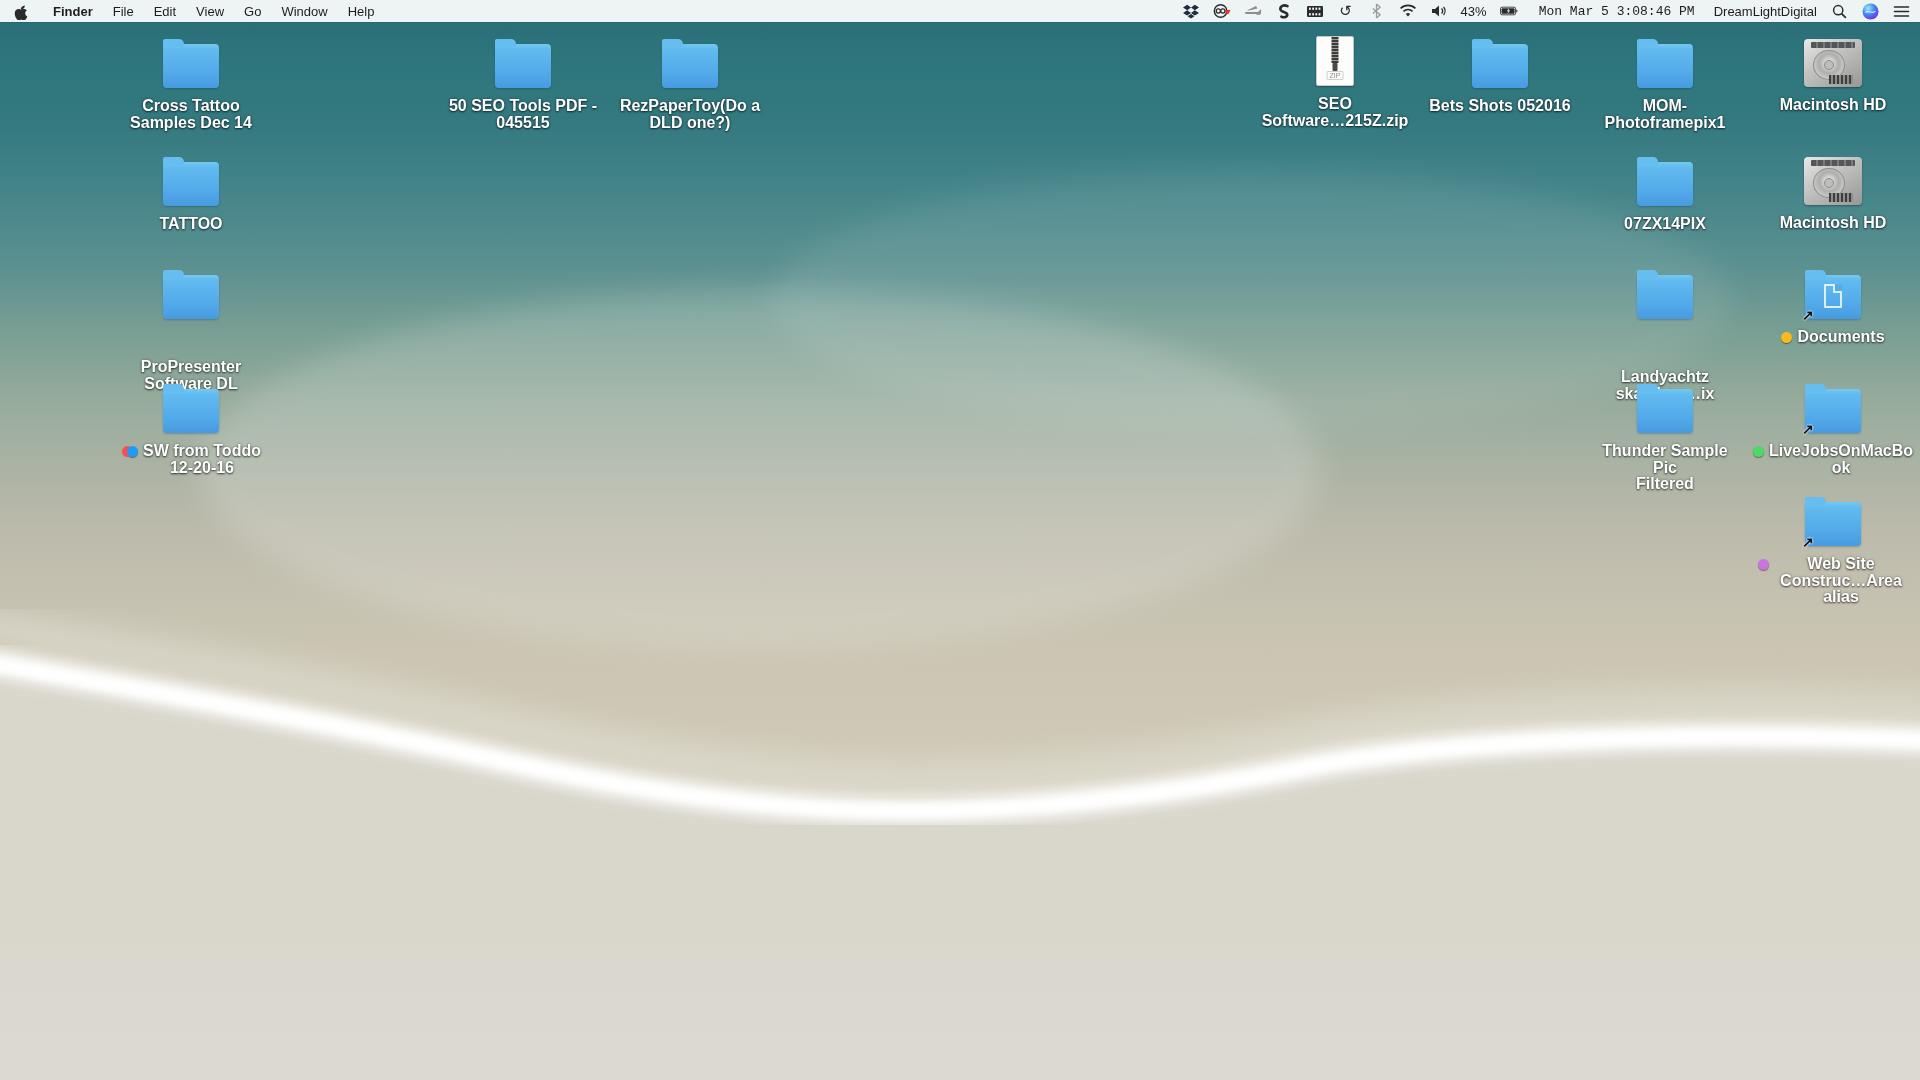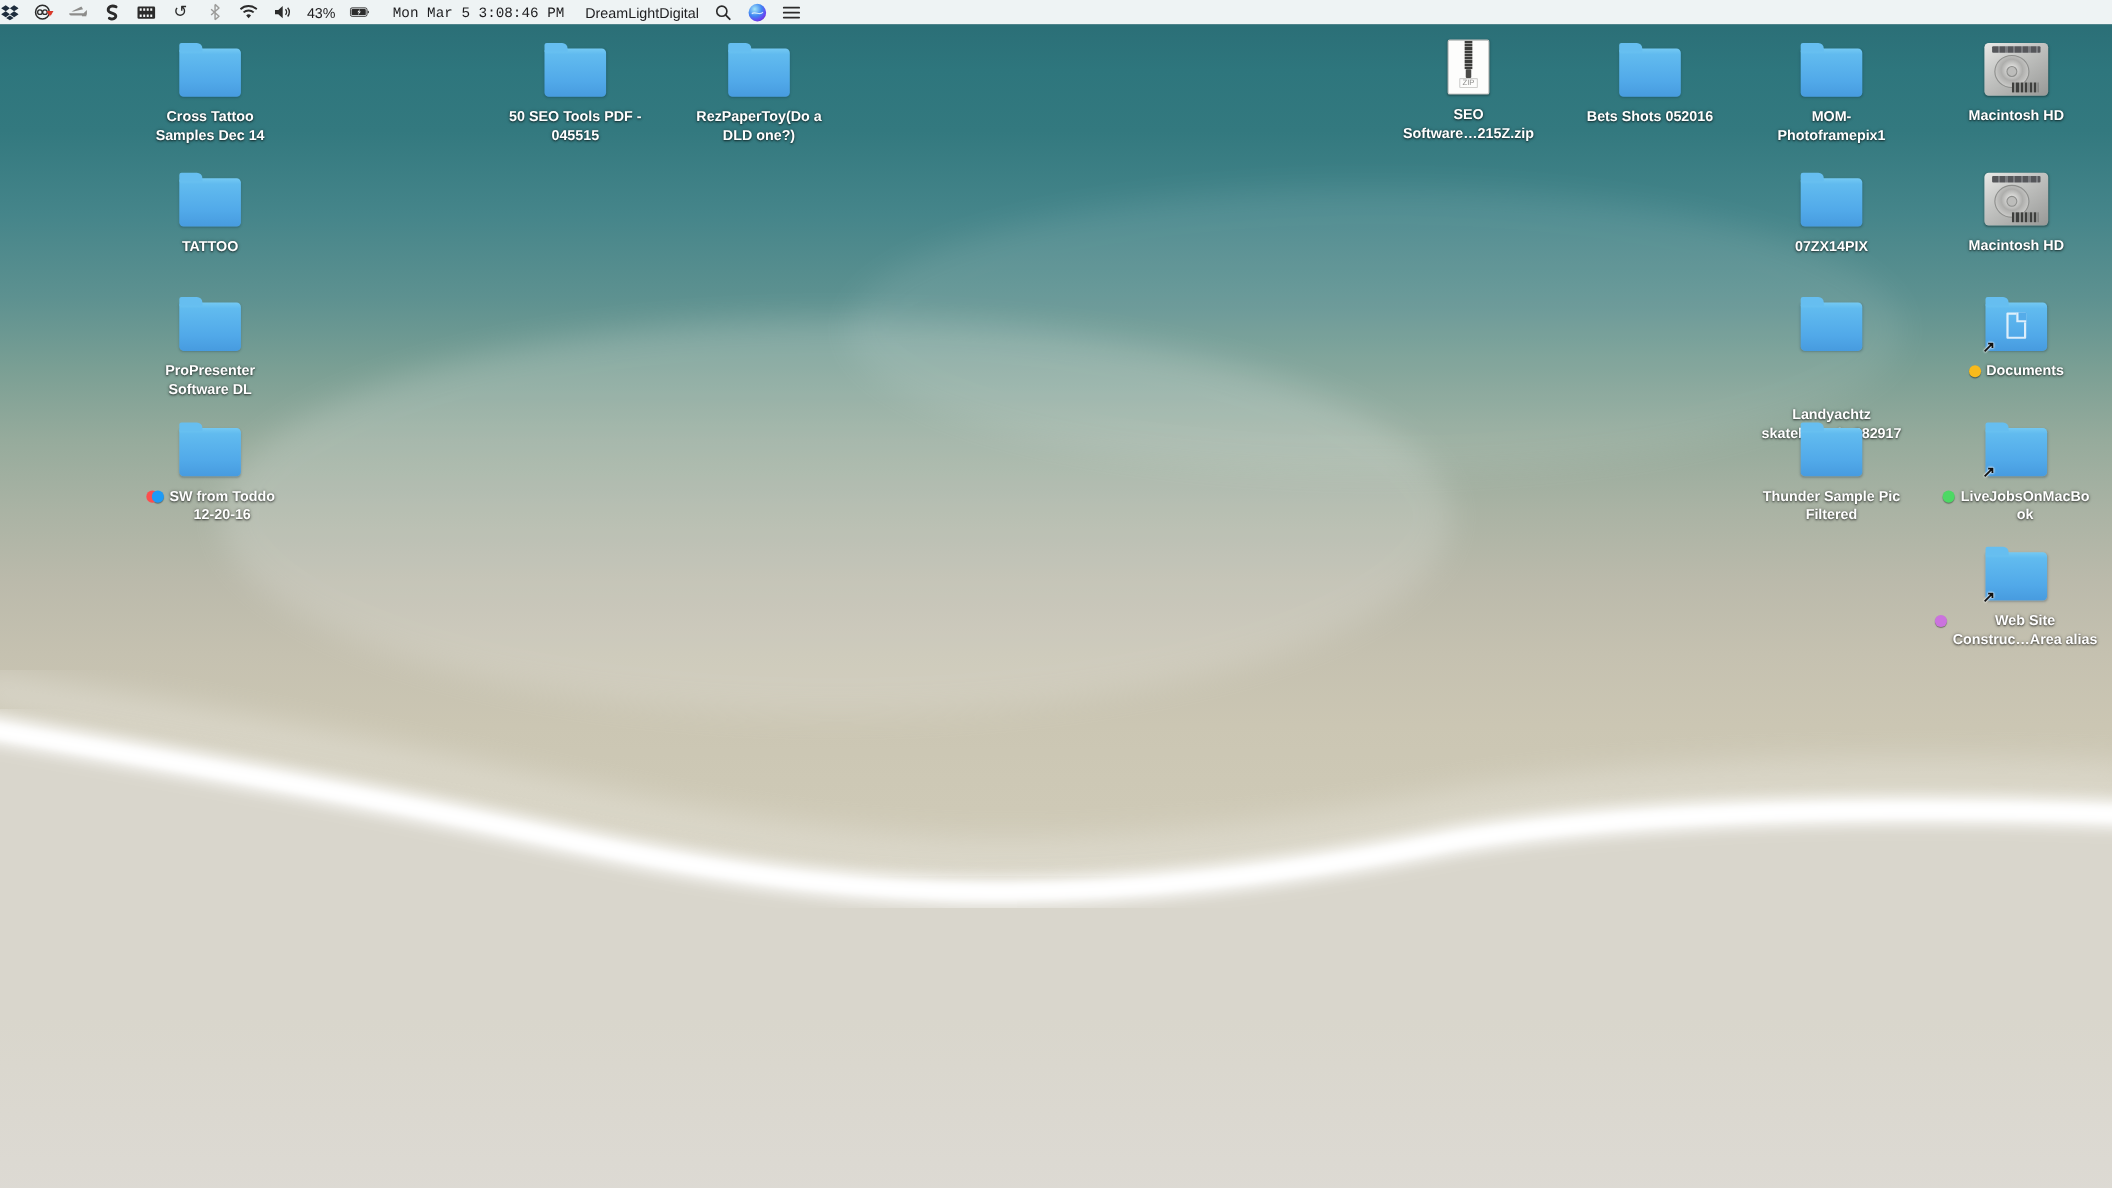--- a/index.html
+++ b/index.html
@@ -75,21 +75,21 @@
   .drive .platter::after { content:""; position:absolute; left:50%; top:50%; width:8px; height:8px;
     transform:translate(-50%,-50%); border-radius:50%; background:#bdbdbb; border:1px solid #8d8e8c; }
   .drive .vent { position:absolute; bottom:3px; right:9px; width:24px; height:9px;
     background:repeating-linear-gradient(90deg,#3e3f3d 0 2px,#8e8f8d 2px 4px); }
 
   .alias-arrow { position:absolute; left:44px; bottom:-3px; font-size:14px; font-weight:700; color:#111;
     text-shadow:0 0 2px #fff, 0 0 2px #fff; line-height:1; }
 
   .label-wrap { margin-top:10px; display:flex; justify-content:center; align-items:flex-start; }
   .dlabel {
-    font-size:13px; line-height:16.5px; font-weight:700; color:#fff; text-align:center;
+    font-size:16px; line-height:16.5px; font-weight:700; color:#fff; text-align:center;
     white-space:pre-line; text-shadow:0 1px 2px rgba(0,0,0,.65), 0 0 3px rgba(0,0,0,.35);
   }
   .tag-dot { width:11px; height:11px; border-radius:50%; margin:3px 5px 0 0; flex:none;
     box-shadow:0 1px 1px rgba(0,0,0,.4); }
   .dot-orange { background:#f8ba1c; }
   .dot-green  { background:#4cd964; }
   .dot-purple { background:#cb73de; }
   .dot-double { background:#1d9bf6; box-shadow:-5px 0 0 #fc4e4e, 0 1px 1px rgba(0,0,0,.4); margin-left:6px; }
 
   svg .dk { fill:#2b2b2b; }
@@ -126,20 +126,35 @@
              C 1040,780 1180,765 1330,735 C 1480,710 1700,700 1940,712" fill="none" stroke="#ffffff" stroke-width="34" opacity="0.28" filter="url(#soft14)"></path>
 
     <path d="M-20,660 C 180,695 330,722 520,764 C 680,799 800,810 905,810
              C 1030,810 1160,796 1320,764 C 1470,738 1700,730 1940,740" fill="none" stroke="#ffffff" stroke-width="26" opacity="0.95" filter="url(#soft7)"></path>
     <path d="M-20,662 C 180,697 330,723 520,765 C 680,800 800,811 905,811
              C 1030,811 1160,797 1320,765 C 1470,739 1700,731 1940,741" fill="none" stroke="#ffffff" stroke-width="11" filter="url(#soft3)"></path>
   </svg>
 </div>
 
 <div class="menubar">
+  <div class="menubar-left">
+    <div class="apple-wrap">
+      <svg width="15" height="17" viewBox="0 0 16 18">
+        <path class="dk" d="M8.2 4.3c.8-1 2.2-1.7 3.3-1.8.1 1.1-.3 2.2-1 3-.8.9-2 1.6-3.2 1.5-.2-1 .3-2 .9-2.7z"></path>
+        <path class="dk" d="M11.9 10.9c0-2 1.7-3 1.8-3-1-1.4-2.5-1.6-3-1.6-1.3-.1-2.5.7-3.1.7-.6 0-1.6-.7-2.7-.7-1.4 0-2.7.8-3.4 2-1.4 2.5-.4 6.2 1 8.2.7 1 1.5 2.1 2.6 2.1 1 0 1.4-.7 2.7-.7 1.3 0 1.6.7 2.7.7 1.1 0 1.8-1 2.5-2 .8-1.1 1.1-2.2 1.1-2.3 0 0-2.1-.8-2.2-3.4z"></path>
+      </svg>
+    </div>
+    <div class="menu-item app-name">Finder</div>
+    <div class="menu-item">File</div>
+    <div class="menu-item">Edit</div>
+    <div class="menu-item">View</div>
+    <div class="menu-item">Go</div>
+    <div class="menu-item">Window</div>
+    <div class="menu-item">Help</div>
+  </div>
 
   <div class="menubar-right">
     <span class="status-icon">
       <svg width="16" height="15" viewBox="0 0 16 15">
         <path fill="#1e2d3d" d="M4.2.8 0 3.5l4.2 2.7L8 3.5zM11.8.8 8 3.5l3.8 2.7L16 3.5zM0 8.9l4.2 2.7L8 8.9 4.2 6.2zM11.8 6.2 8 8.9l3.8 2.7L16 8.9zM4.6 12.3l3.4 2.2 3.4-2.2-3.4-2.2z"></path>
       </svg>
     </span>
     <span class="status-icon">
       <svg width="19" height="17" viewBox="0 0 19 17">
         <circle cx="8" cy="8" r="6.6" fill="none" stroke="#2b2b2b" stroke-width="1.5"></circle>
@@ -332,21 +347,21 @@
         <div class="strip"></div>
         <div class="platter"></div>
         <div class="vent"></div>
       </div>
     </div>
   <div class="label-wrap">
       <div class="dlabel">Macintosh HD</div>
     </div>
 </div>
 
-<div class="dicon" style="left:116px; top:265px;">
+<div class="dicon" style="left:116px; top:265px;gap:30px;">
   <div class="icon-box">
       <div class="folder"></div>
     </div>
   <div class="label-wrap">
       <div class="dlabel">ProPresenter
 Software DL</div>
     </div>
 </div>
 <div class="dicon" style="left:1590px; top:265px;gap:40px;">
   <div class="icon-box">

